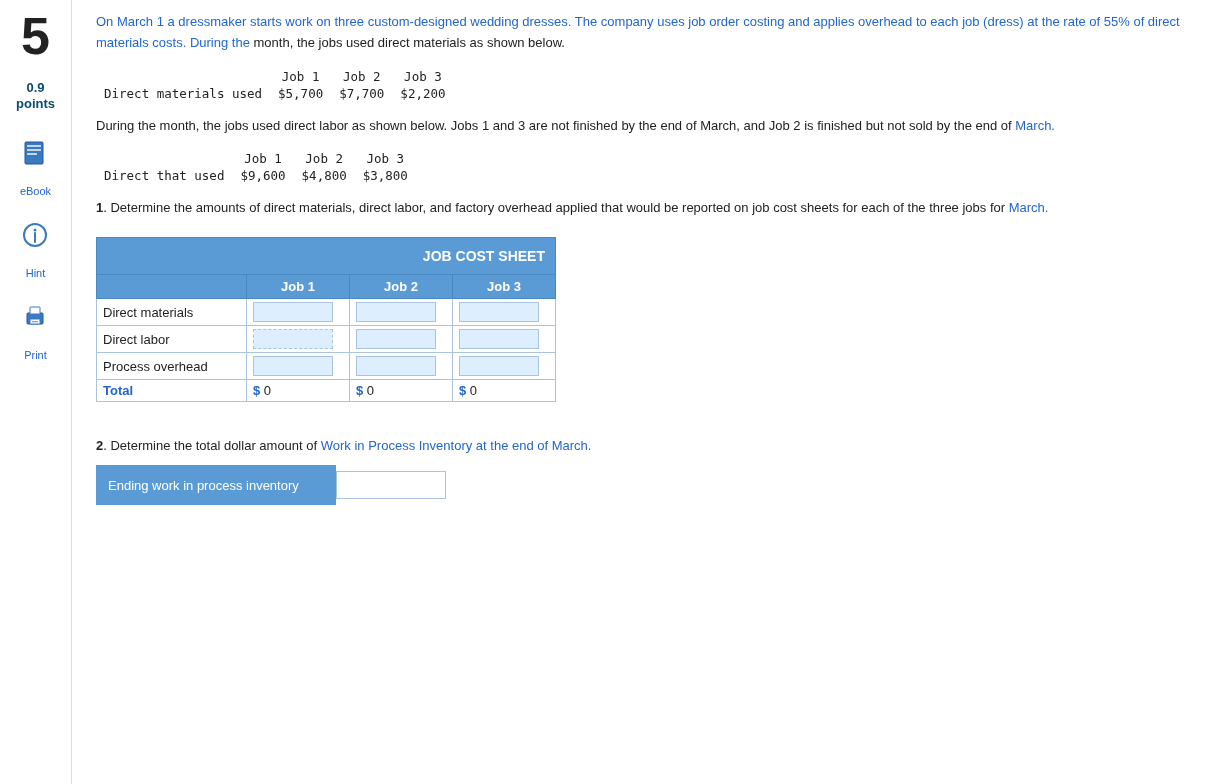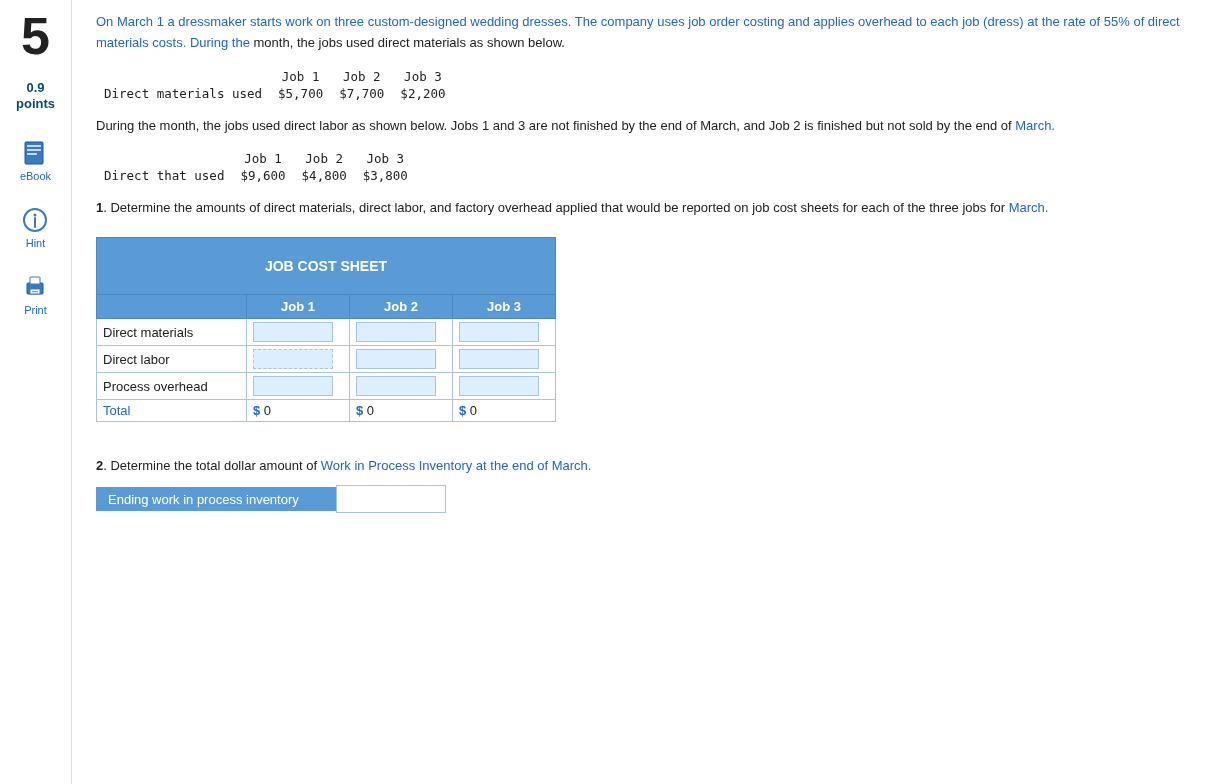--- a/index.html
+++ b/index.html
@@ -48,21 +48,21 @@
       gap: 24px;
       margin-top: 28px;
     }
     .sidebar-tool {
       display: flex;
       flex-direction: column;
       align-items: center;
       cursor: pointer;
       color: #2266cc;
       font-size: 11px;
-      gap: 3px;
+      gap: 18px;
     }
     .sidebar-tool .icon-box {
       width: 28px;
       height: 28px;
       display: flex;
       align-items: center;
       justify-content: center;
     }
     
     .main {
@@ -86,24 +86,24 @@
       margin-top: 18px;
     }
     .job-cost-table {
       border-collapse: collapse;
       width: 460px;
       font-size: 13px;
     }
     .job-cost-table .header-main {
       background-color: #5b9bd5;
       color: #fff;
-      text-align: center;
+      text-align: right;
       font-weight: bold;
       font-size: 14px;
-      padding: 20px;
+      padding: 10px;
       border: 1px solid #4a89c0;
     }
     .job-cost-table .header-sub th {
       background-color: #5b9bd5;
       color: #fff;
       text-align: center;
       font-weight: bold;
       padding: 4px 8px;
       border: 1px solid #4a89c0;
     }
@@ -157,21 +157,21 @@
       align-items: center;
       gap: 0;
     }
     .ending-label {
       background: #5b9bd5;
       color: #fff;
       padding: 5px 12px;
       font-size: 13px;
       font-weight: normal;
       min-width: 240px;
-      height: 24px;
+      height: 40px;
       display: flex;
       align-items: center;
     }
     .ending-input {
       width: 110px;
       height: 28px;
       border: 1px solid #aac4e0;
       background: #fff;
       font-size: 13px;
       padding: 2px 4px;
@@ -325,21 +325,21 @@
           </tr>
 
           <tr>
             <td>Process overhead</td>
             <td><input class="input-field" type="text" value="" style=""></td>
             <td><input class="input-field" type="text" value="" style=""></td>
             <td><input class="input-field" type="text" value="" style=""></td>
           </tr>
 
           <tr class="total-row">
-            <td style="color:#2266cc; font-weight:normal;">Total</td>
+            <td style="color:#2266cc; font-weight:bold;">Total</td>
             <td style="white-space:nowrap;">
               <span style="font-weight:bold;">$</span>
               <input type="text" value="0" style="width: 55px; border: none; background: transparent; font-size: 13px; color: rgb(34, 34, 34); font-weight: normal;">
             </td>
             <td style="white-space:nowrap;">
               <span style="font-weight:bold;">$</span>
               <input type="text" value="0" style="width: 55px; border: none; background: transparent; font-size: 13px; color: rgb(34, 34, 34); font-weight: normal;">
             </td>
             <td style="white-space:nowrap;">
               <span style="font-weight:bold;">$</span>

